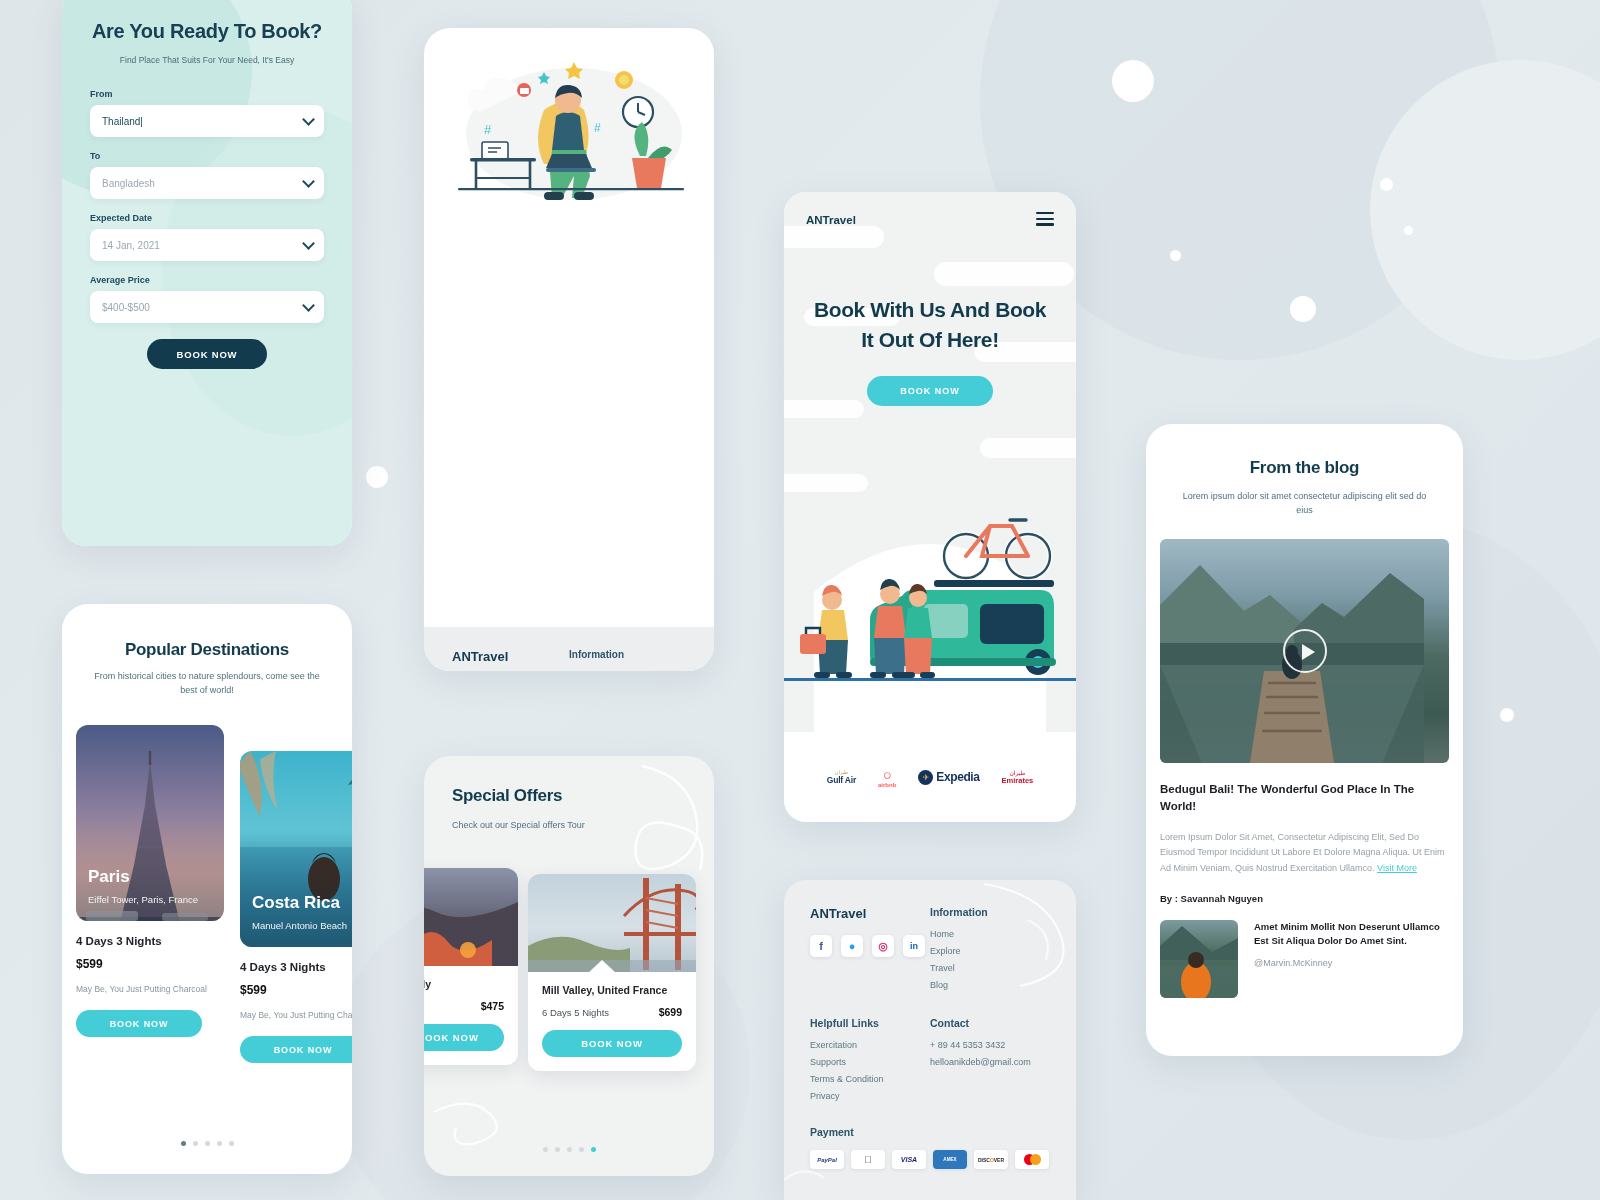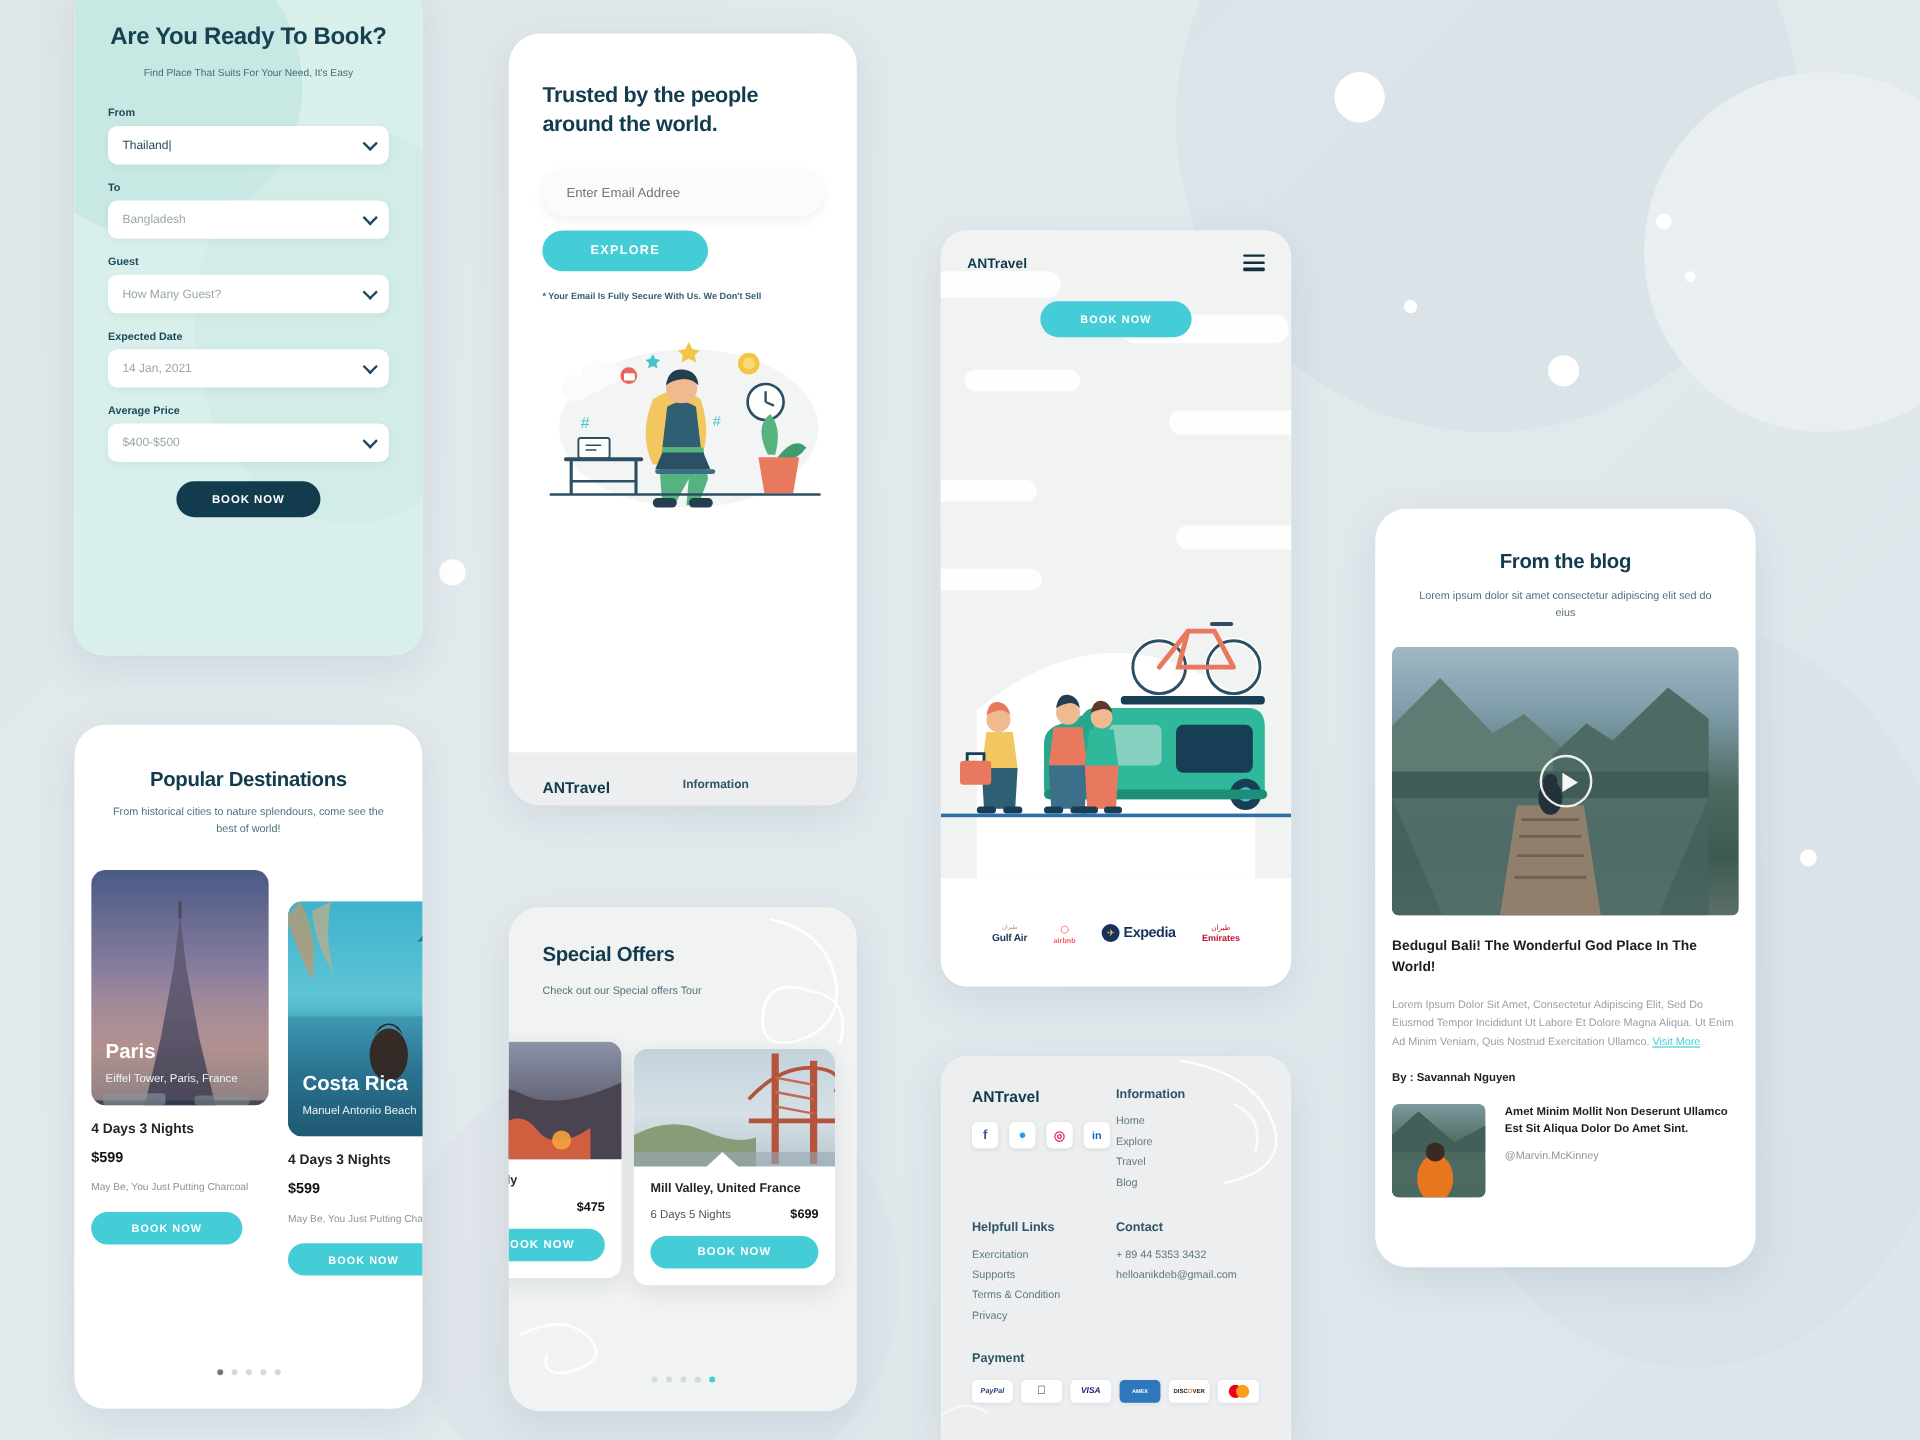--- a/index.html
+++ b/index.html
@@ -242,27 +242,20 @@
     </div>
 
     <div>
       <div class="field-label">To</div>
       <div class="field">
         <span class="val">Bangladesh</span>
         <span class="caret"></span>
       </div>
     </div>
 
-    <div>
-      <div class="field-label">Guest</div>
-      <div class="field">
-        <span class="val">How Many Guest?</span>
-        <span class="caret"></span>
-      </div>
-    </div>
 
     <div>
       <div class="field-label">Expected Date</div>
       <div class="field">
         <span class="val">14 Jan, 2021</span>
         <span class="caret"></span>
       </div>
     </div>
 
     <div>
@@ -271,26 +264,20 @@
         <span class="val">$400-$500</span>
         <span class="caret"></span>
       </div>
     </div>
 
     <button class="bk-btn">BOOK NOW</button>
   </div>
 </div>
 
 <div class="card" id="trusted">
-  <div class="trusted-top">
-    <div class="tr-title">Trusted by the people around the world.</div>
-    <input class="email-input" placeholder="Enter Email Addree" style="">
-    <button class="explore-btn">EXPLORE</button>
-    <div class="secure-note">* Your Email Is Fully Secure With Us. We Don't Sell</div>
-  </div>
 
   <div class="illus">
     <svg viewBox="0 0 290 186" width="290" height="186">
       <ellipse cx="150" cy="96" rx="108" ry="66" fill="#f3f4f4"></ellipse>
       <path d="M56 74q-14-2-12-14t16-8q2-14 18-12t18 14" fill="#fbfbfb"></path>
       <circle cx="100" cy="52" r="7" fill="#e8645a"></circle>
       <rect x="96" y="50" width="9" height="6" rx="1" fill="#fff"></rect>
       <circle cx="200" cy="42" r="9" fill="#f4c542"></circle>
       <circle cx="200" cy="42" r="5" fill="#f6d978"></circle>
       <circle cx="214" cy="74" r="15" fill="#fff" stroke="#2d4f63" stroke-width="2.2"></circle>
@@ -416,20 +403,21 @@
 
   <div class="hero-nav">
     <div class="hero-brand">ANTravel</div>
     <div class="burger">
       <span></span>
         <span></span>
         <span></span>
     </div>
   </div>
 
+  <div class="hero-title">Book With Us And Book It Out Of Here!</div>
   <button class="hero-btn">BOOK NOW</button>
 
   <div class="hero-art">
     <svg viewBox="0 0 292 260" width="292" height="260">
       <path d="M30 120q116-96 232 0v140H30z" fill="#fff"></path>
 
       <circle cx="182" cy="84" r="22" fill="none" stroke="#fff" stroke-width="5"></circle>
       <circle cx="182" cy="84" r="22" fill="none" stroke="#2d4f63" stroke-width="2.4"></circle>
       <circle cx="244" cy="84" r="22" fill="none" stroke="#fff" stroke-width="5"></circle>
       <circle cx="244" cy="84" r="22" fill="none" stroke="#2d4f63" stroke-width="2.4"></circle>

